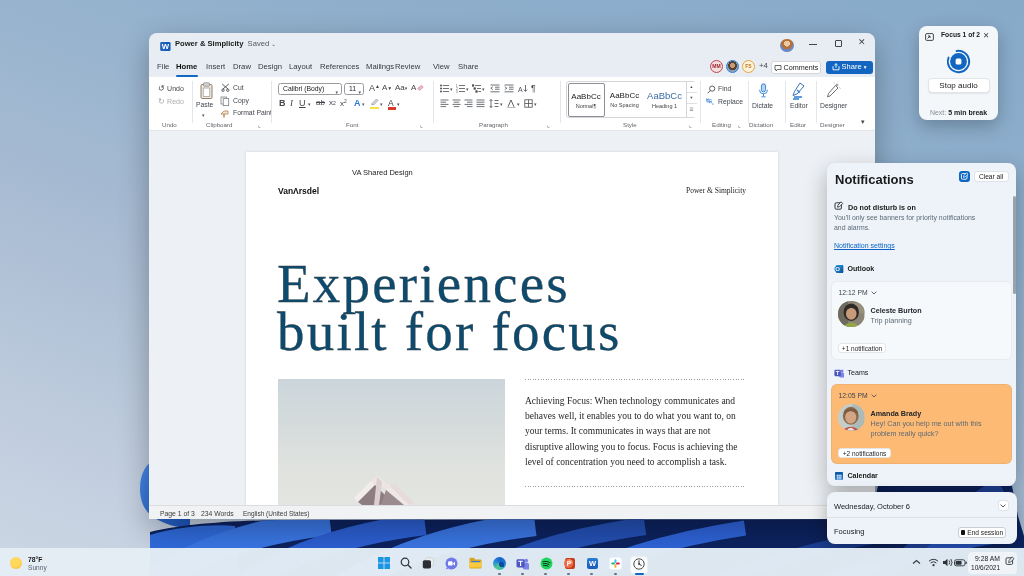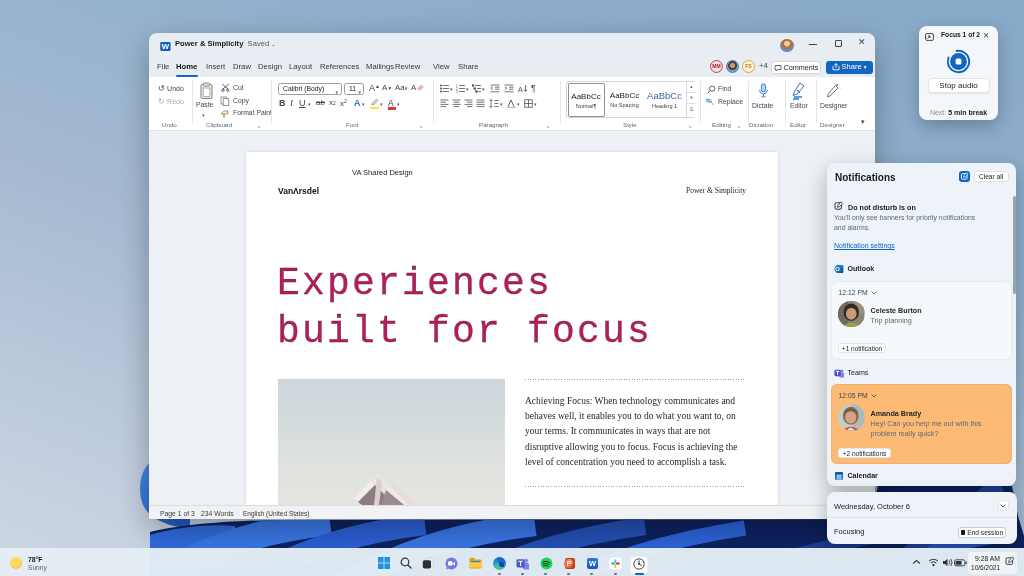--- a/index.html
+++ b/index.html
@@ -286,21 +286,21 @@
     <span class="ri" style="left:671px;top:25px;font-size:6.8px">Designer</span>
     <span class="gl" style="left:671px">Designer</span>
     <span class="abs" style="left:712px;top:41px;font-size:7px;color:#444">▾</span>
   </div>
 
   <div class="abs" id="canvas" style="left:0;top:98px;width:726px;height:374px;background:#edf0f4">
     <div class="abs" id="page" style="left:97px;top:21px;width:532px;height:353px;background:#fff;box-shadow:0 0 3px rgba(0,0,0,.12);overflow:hidden">
       <div class="abs" style="left:32px;top:33.5px;font-size:8.5px;font-weight:bold;color:#111;letter-spacing:0">VanΛrsdel</div>
       <div class="abs" style="left:106px;top:16px;font-size:7.5px;color:#222;font-family:Liberation Sans, sans-serif">VA Shared Design</div>
       <div class="abs" style="left:380px;top:33.5px;width:120px;text-align:right;font-size:7.5px;color:#222;font-family:'Liberation Serif',serif">Power &amp; Simplicity</div>
-      <div class="abs" style="left:31px;top:108px;font-size:38px;letter-spacing:2.2px;line-height:48px;color:#be185d;-webkit-text-stroke:0.3px #3b3b3b;font-family:Liberation Mono, monospace">Experiences<br>built for focus</div>
+      <div class="abs" style="left:31px;top:108px;font-size:55px;letter-spacing:2.2px;line-height:48px;color:#0c4a6e;-webkit-text-stroke:0.3px #3b3b3b;font-family:Liberation Serif, serif">Experiences<br>built for focus</div>
       <div class="abs" style="left:32px;top:227px;width:227px;height:126px;background:linear-gradient(180deg,#cbd5da 0%,#d6dcdc 40%,#dfe2de 70%,#e3e5e0 100%);overflow:hidden">
         <svg class="abs" style="left:0;top:0" width="227" height="126" viewBox="0 0 227 126">
           <polygon points="93,102 76,119 80,123 97,106" fill="#f3ecec"></polygon>
           <polygon points="80,123 97,106 112,121 102,126 84,126" fill="#8d7d81"></polygon>
           <polygon points="97,106 93,102 99,96 112,107 109,110" fill="#ede4e4"></polygon>
           <polygon points="99,98 104,103 101,126 96,126" fill="#ddcfd1"></polygon>
           <polygon points="112,107 131,126 126,126 108,111" fill="#f0e7e7"></polygon>
           <polygon points="108,111 126,126 103,126" fill="#9b8a8e"></polygon>
           <polygon points="112,107 116,104 136,124 131,126" fill="#e6dada"></polygon>
         </svg>
@@ -328,21 +328,21 @@
   <svg class="abs" style="left:27px;top:23px" width="25" height="25" viewBox="0 0 25 25">
     <circle cx="12.5" cy="12.5" r="10.7" fill="none" stroke="#1266c1" stroke-width="1.9" stroke-dasharray="56 11.2" stroke-linecap="round" transform="rotate(-100 12.5 12.5)"></circle>
     <circle cx="12.5" cy="12.5" r="8.4" fill="#1266c1"></circle>
     <rect x="9.6" y="9.6" width="5.8" height="5.8" rx="1.5" fill="#fff"></rect>
   </svg>
   <div class="abs" style="left:8.5px;top:51.5px;width:62px;height:15.5px;background:#fff;border:1px solid #e1e4e8;border-radius:4px;box-shadow:0 1px 1.5px rgba(0,0,0,.08);text-align:center;font-size:8px;color:#1a1a1a;line-height:14.5px">Stop audio</div>
   <div class="abs" style="left:0;top:83px;width:79px;text-align:center;font-size:7px"><span style="color:#8a9097">Next:</span> <b style="color:#1a1a1a">5 min break</b></div>
 </div>
 
 <div class="abs" id="notif" style="left:827px;top:163px;width:189px;height:323px;background:#edf3f8;border-radius:8px;box-shadow:0 8px 22px rgba(0,0,0,.28)">
-  <div class="abs" style="left:8px;top:8.5px;font-size:10px;font-weight:bold;color:#1a1a1a">Notifications</div>
+  <div class="abs" style="left:8px;top:8.5px;font-size:13px;font-weight:bold;color:#1a1a1a">Notifications</div>
   <div class="abs" style="left:131.5px;top:8px;width:11px;height:10.5px;background:#0d66c2;border-radius:3px">
       <svg style="display:block" width="11" height="10.5" viewBox="0 0 11 10.5">
         <rect x="2.4" y="2.6" width="5.6" height="5.6" rx="1" fill="none" stroke="#fff" stroke-width="0.9"></rect>
         <path d="M7.6 1.8 l1.4 1.4 -2.8 2.8 -1.7 0.3 0.3 -1.7 Z" fill="#0d66c2" stroke="#fff" stroke-width="0.75"></path>
       </svg>
     </div>
   <div class="abs" style="left:146.5px;top:7.5px;width:35px;height:11px;background:#fff;border:1px solid #dfe3e7;border-radius:3px;font-size:6.6px;color:#1a1a1a;text-align:center;line-height:10px">Clear all</div>
   <svg class="abs" style="left:7px;top:38px" width="10" height="10" viewBox="0 0 10 10">
       <rect x="1" y="1.8" width="6.4" height="6.4" rx="1.2" fill="none" stroke="#222" stroke-width="0.9"></rect>
       <path d="M7 0.8 l1.7 1.7 -3.2 3.2 -2 0.5 0.5 -2 Z" fill="#edf3f8" stroke="#222" stroke-width="0.8"></path>

